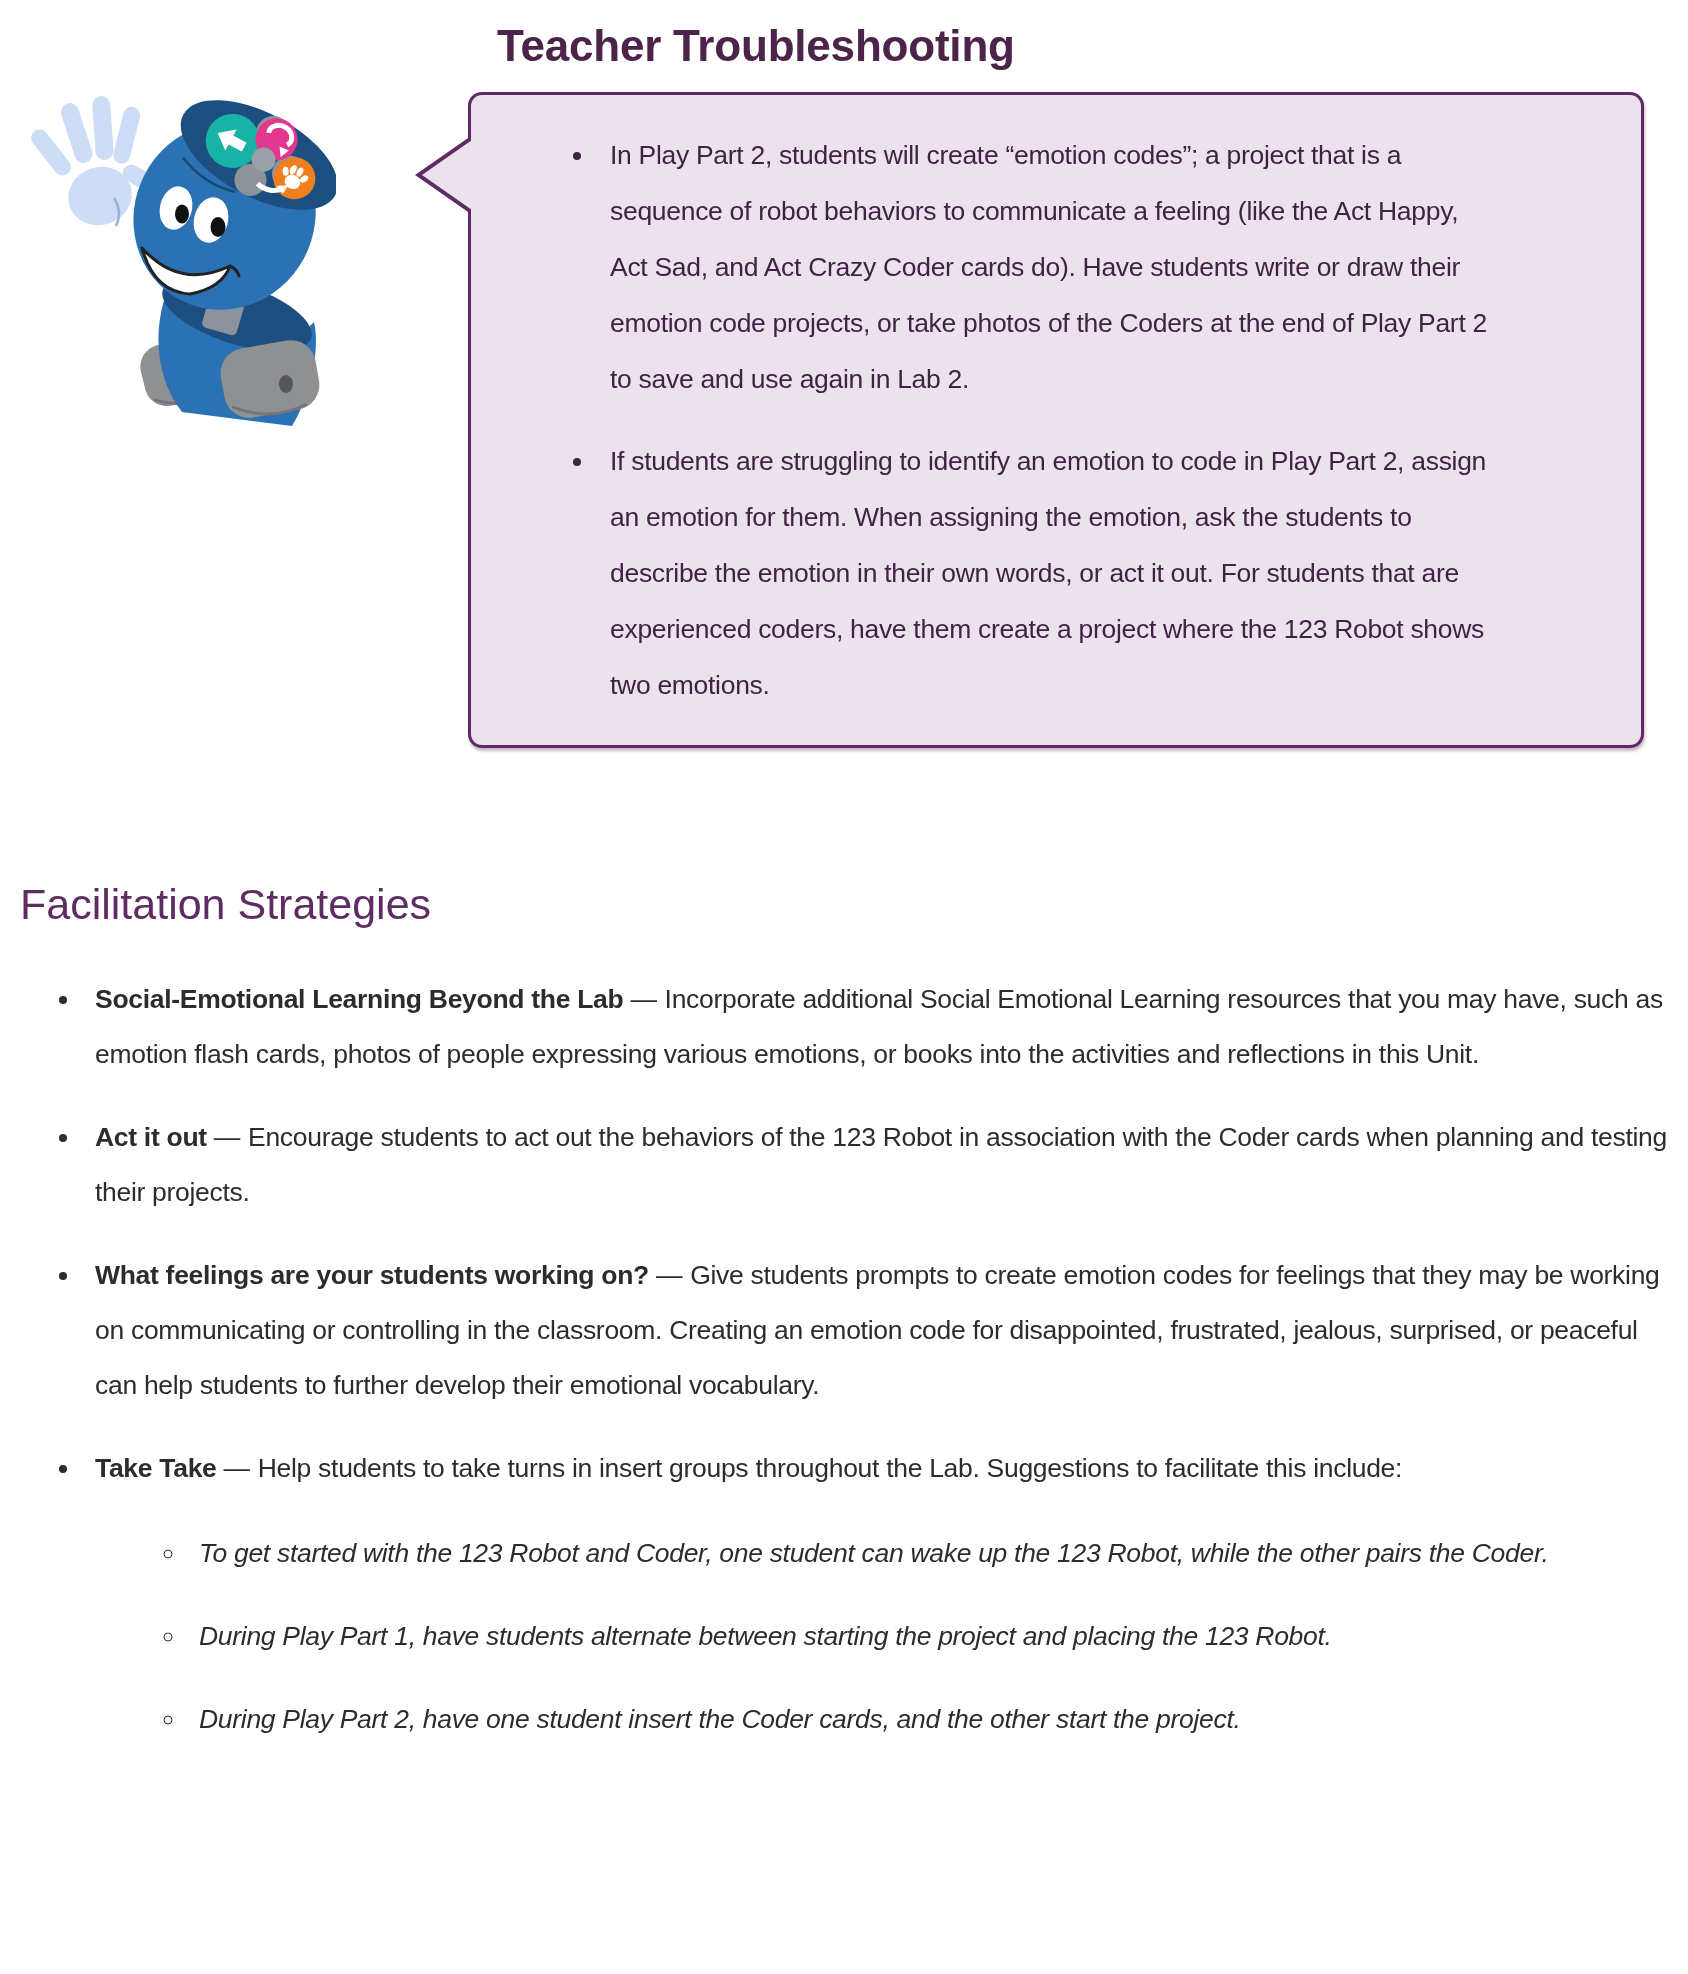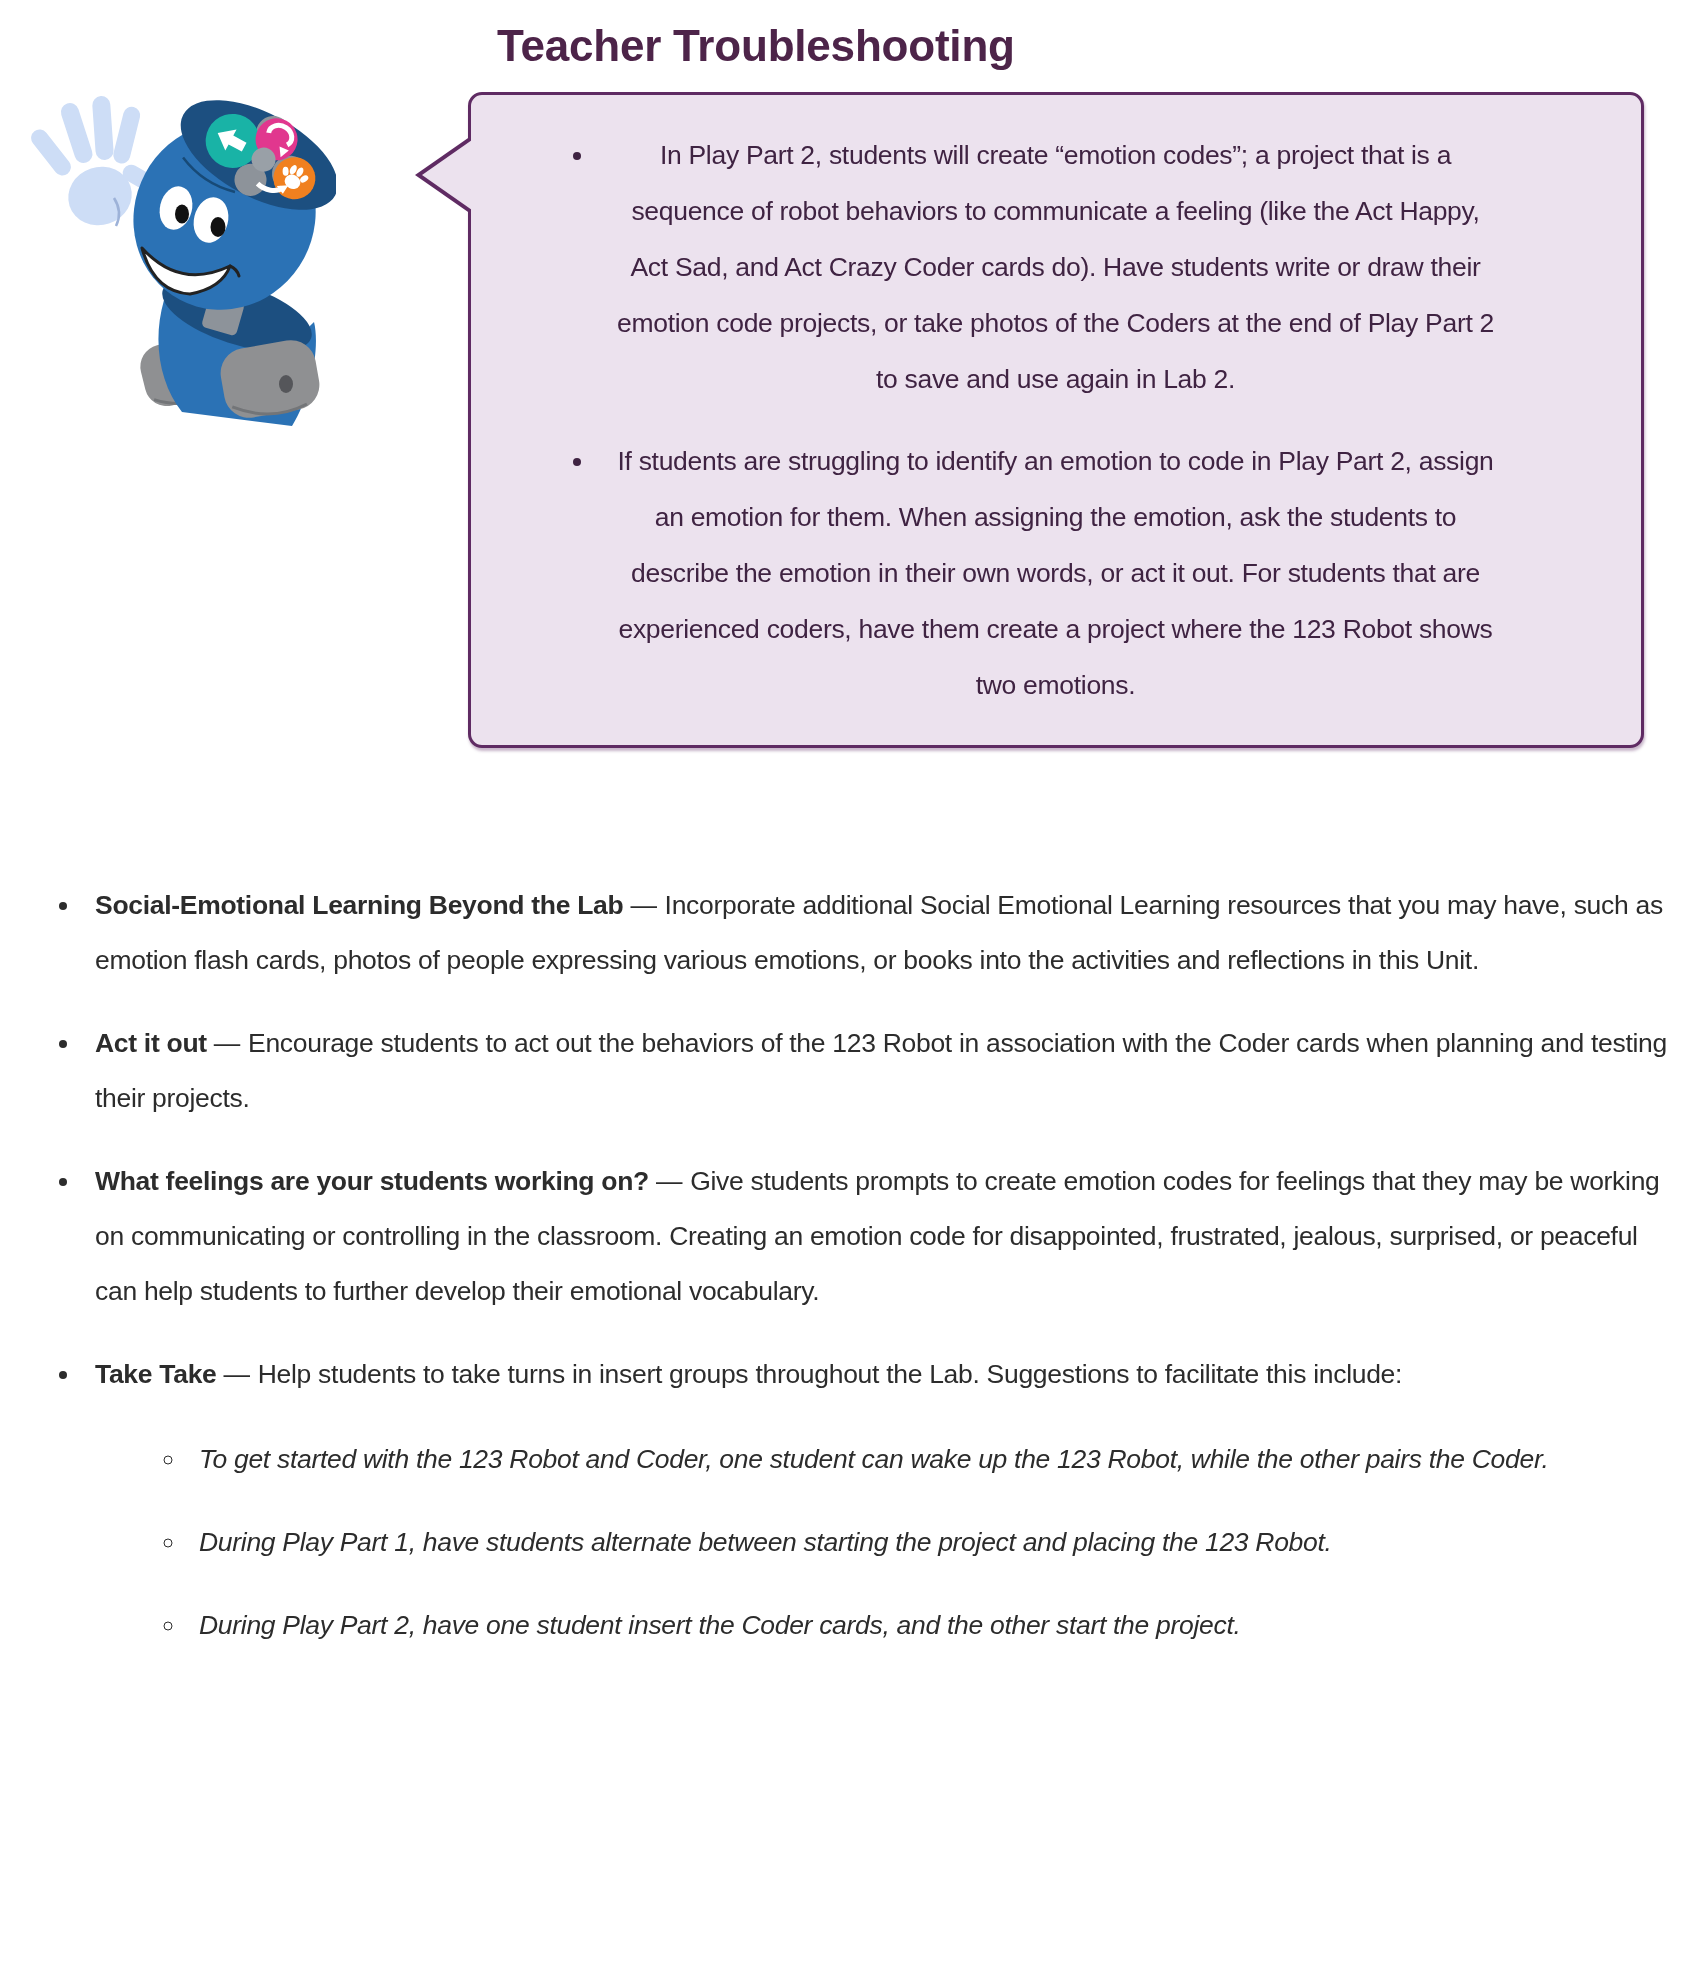--- a/index.html
+++ b/index.html
@@ -41,21 +41,21 @@
   }
   .callout::after{
     content:"";position:absolute;left:-49px;top:45px;
     border:solid transparent;border-width:35px 50px 35px 0;
     border-right-color:var(--callout-bg);
   }
   .callout ul{margin:0;padding:0 0 0 28px;list-style:disc;}
   .callout li{
     font-size:26.5px;line-height:56px;letter-spacing:-0.3px;
     color:var(--callout-text);
-    padding-left:14px;margin-bottom:26px;text-align:center;
+    padding-left:14px;margin-bottom:26px;
   }
   .callout li::marker{color:var(--callout-text);}
   .facilitation{margin-top:130px;padding:0 10px 40px 20px;}
   .section-title{
     margin:0;font-size:43px;line-height:52px;font-weight:400;
     color:var(--section-heading);
   }
   ul.strategies{
     margin:42px 0 0;padding:0 0 0 62px;list-style:disc;
     font-size:26.5px;line-height:55px;letter-spacing:-0.3px;
@@ -156,20 +156,21 @@
 </div>
 
 <div class="callout">
   <ul>
     <li>In Play Part 2, students will create “emotion codes”;  a project that is a sequence of robot behaviors to communicate a feeling (like the Act Happy, Act Sad, and Act Crazy Coder cards do). Have students write or draw their emotion code projects, or take photos of the Coders at the end of Play Part 2 to save and use again in Lab 2.</li>
     <li>If students are struggling to identify an emotion to code in Play Part 2, assign an emotion for them. When assigning the emotion, ask the students to describe the emotion in their own words, or act it out. For students that are experienced coders, have them create a project where the 123 Robot shows two emotions.</li>
   </ul>
 </div>
 
 <div class="facilitation">
+  <h2 class="section-title">Facilitation Strategies</h2>
   <ul class="strategies">
     <li>
       <span class="strategy-lead">Social-Emotional Learning Beyond the Lab</span><span class="strategy-dash">—</span><span>Incorporate additional Social Emotional Learning resources that you may have, such as emotion flash cards, photos of people expressing various emotions, or books into the activities and reflections in this Unit.</span>
     </li>
     <li>
       <span class="strategy-lead">Act it out</span><span class="strategy-dash">—</span><span>Encourage students to act out the behaviors of the 123 Robot in association with the Coder cards when planning and testing their projects.</span>
     </li>
     <li>
       <span class="strategy-lead">What feelings are your students working on?</span><span class="strategy-dash">—</span><span>Give students prompts to create emotion codes for feelings that they may be working on communicating or controlling in the classroom. Creating an emotion code for disappointed, frustrated, jealous, surprised, or peaceful can help students to further develop their emotional vocabulary.</span>
     </li>

